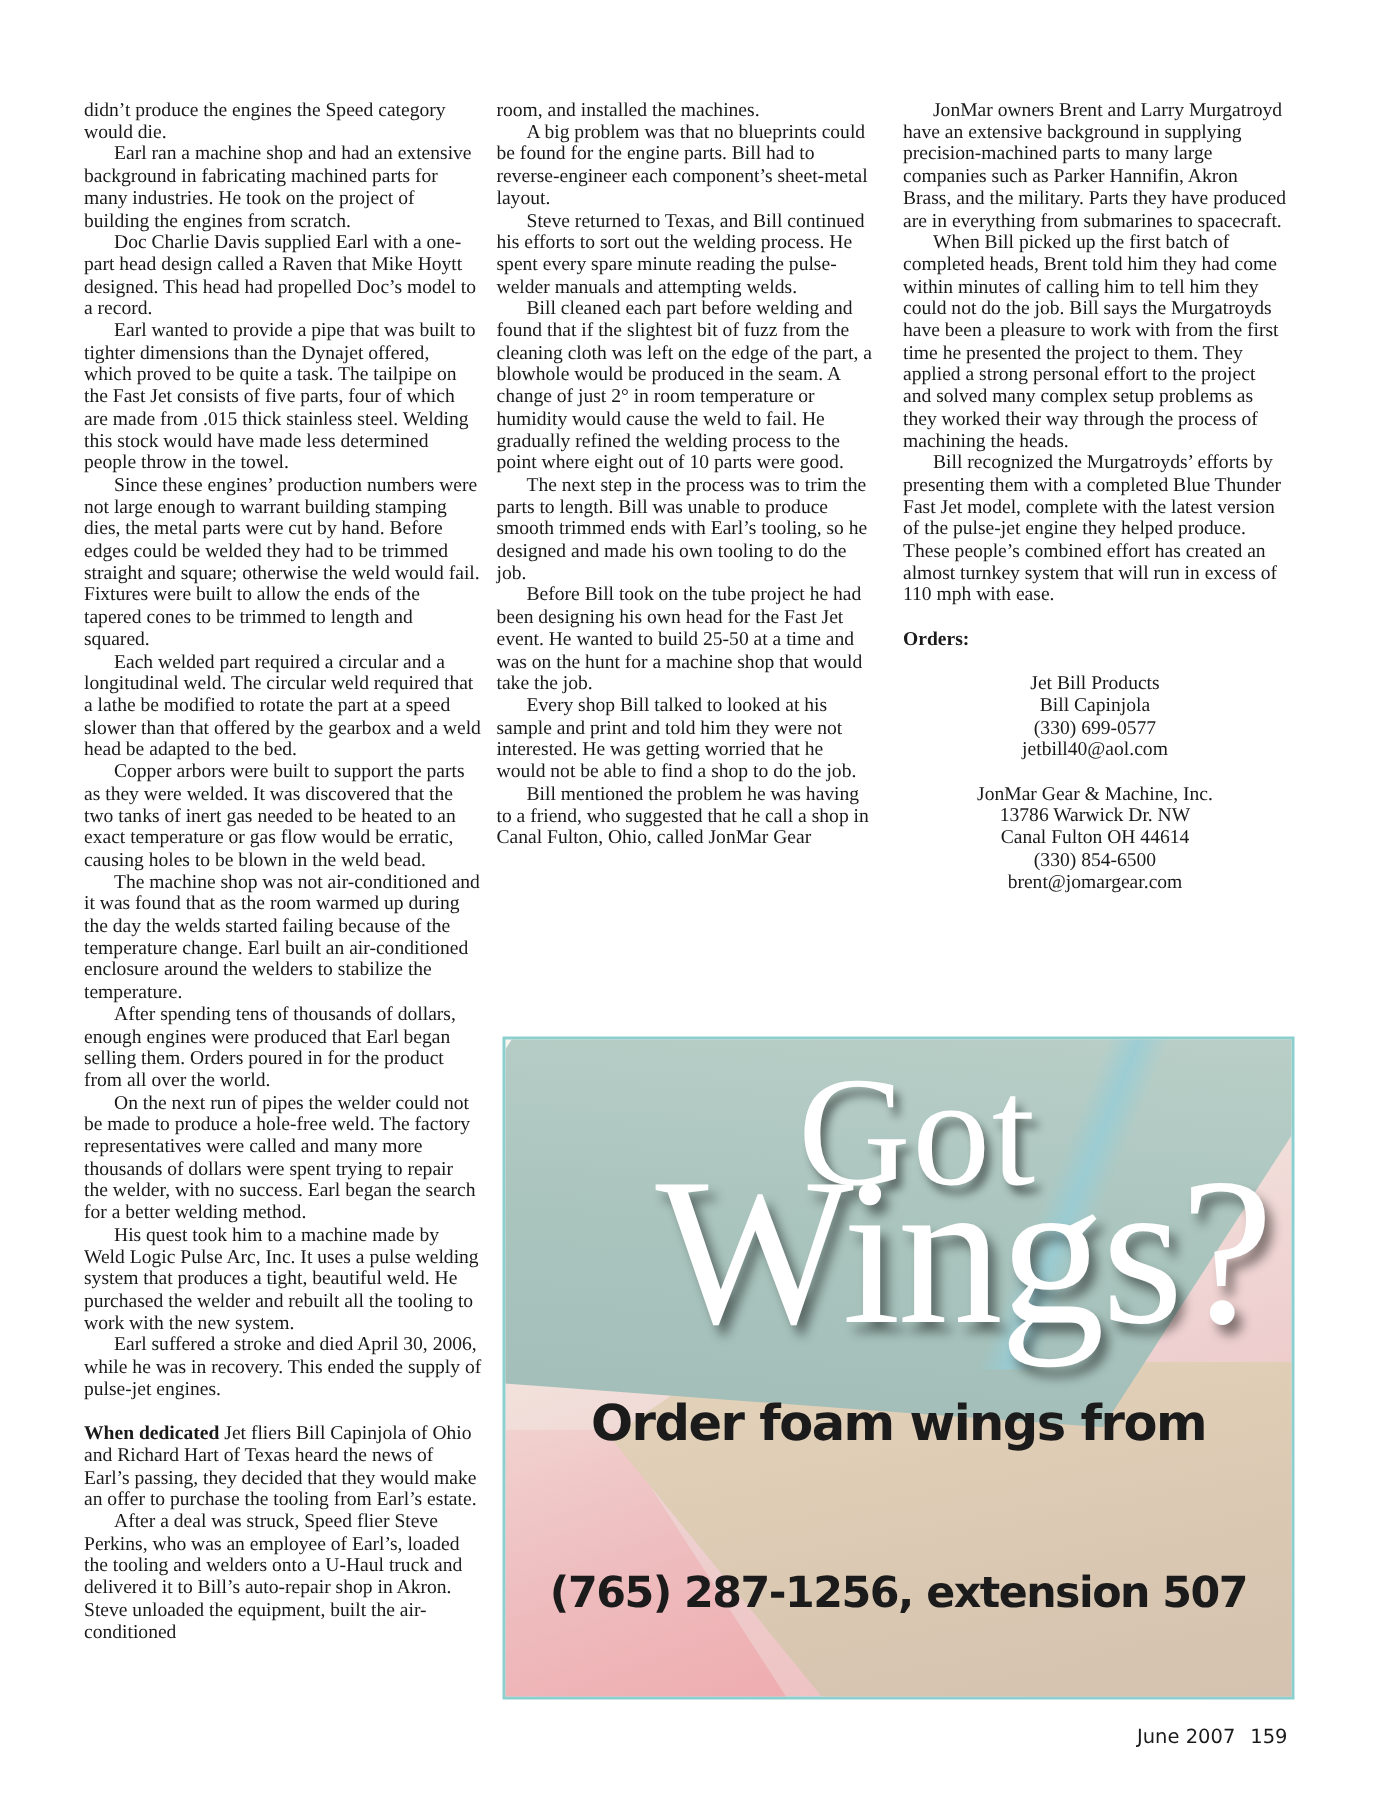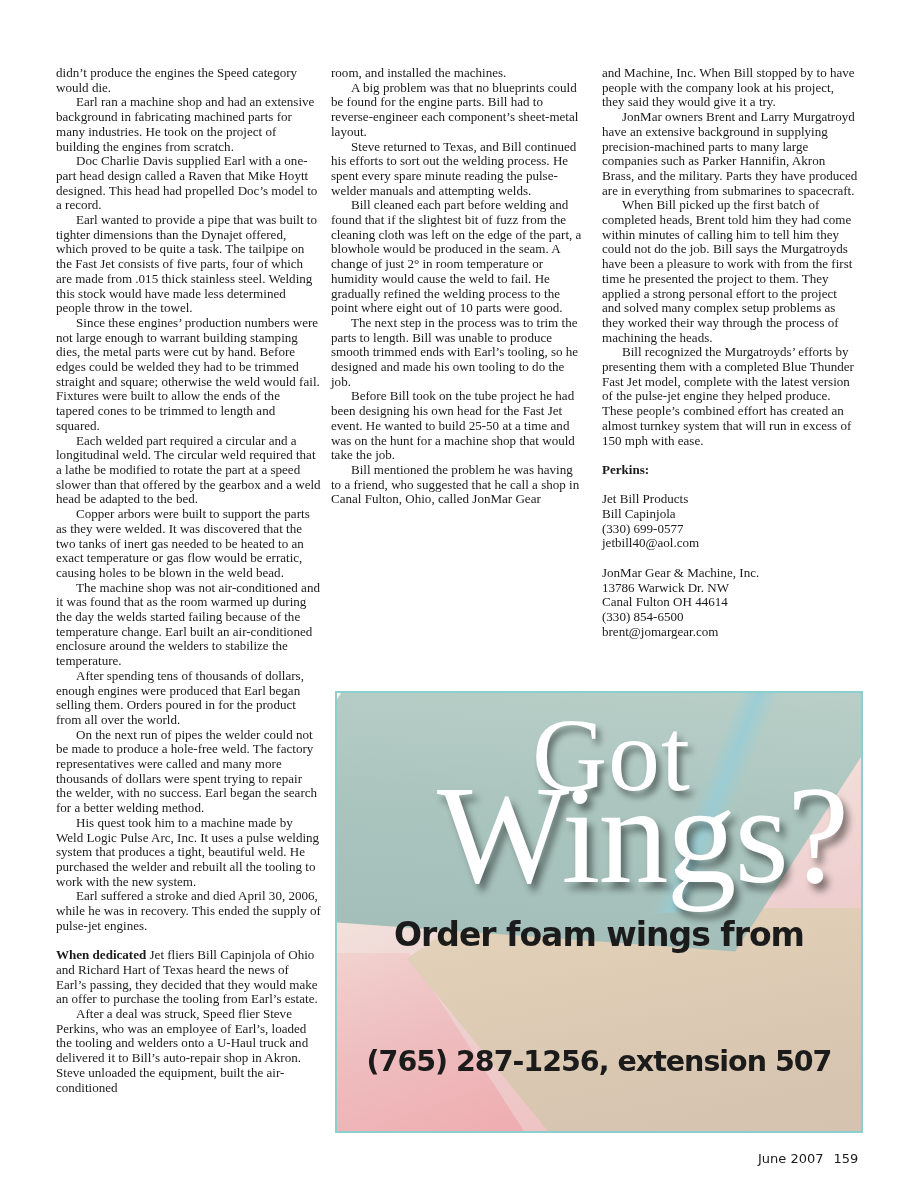--- a/index.html
+++ b/index.html
@@ -13,21 +13,21 @@
     color: #1a1a1a;
   }
   .col p { margin: 0; text-indent: 20px; }
   .col p.noindent { text-indent: 0; }
   .col p.gap { margin-top: 14.7px; }
   .col b { font-weight: bold; }
   #col1 { left: 56px; top: 66px; width: 265px; }
   #col2 { left: 331px; top: 66px; width: 253px; }
   #col3 { left: 602px; top: 66px; width: 256px; }
   .sources-head { font-weight: bold; text-indent: 0 !important; margin-top: 14.7px !important; }
-  .src-block { margin-top: 14.7px; }
+  .src-block { margin-top: 14.7px; text-align: center; }
   .src-block div { text-indent: 0; }
 
   .ad {
     position: absolute; left: 335px; top: 691px; width: 524px; height: 438px;
     border: 2px solid #8ccfcf;
     overflow: hidden;
     background: linear-gradient(160deg, #fbf6ee 0%, #f3e6df 30%, #eecfcf 60%, #f0b9b9 100%);
   }
   .ad-wing-blue {
     position: absolute; left: 30px; top: -40px; width: 560px; height: 260px;
@@ -60,21 +60,21 @@
   .ad-wings {
     position: absolute; left: 100px; top: 72px;
     font-family: "Liberation Serif", serif; font-size: 140px; line-height: 140px;
     color: #ffffff; text-shadow: 5px 7px 7px rgba(0,0,0,0.45);
     letter-spacing: -2px;
   }
   .ad-line {
     position: absolute; left: 0; width: 524px; text-align: center;
     font-family: "DejaVu Sans", sans-serif; font-weight: bold; color: #1b1b1b;
   }
-  .ad-line1 { top: 222px; font-size: 33px; letter-spacing: -1px; }
+  .ad-line1 { top: 236px; font-size: 33px; letter-spacing: -1px; }
   .ad-line2 { top: 268px; font-size: 33px; letter-spacing: -1px; }
   .ad-phone { top: 352px; font-size: 28.5px; letter-spacing: -1px; }
 
   .footer {
     position: absolute; left: 758px; top: 1151px;
     font-family: "DejaVu Sans", sans-serif; font-size: 13px; color: #1a1a1a;
   }
   .footer .pg { margin-left: 10px; }
 </style>
 </head>
@@ -99,29 +99,29 @@
     <p>After a deal was struck, Speed flier Steve Perkins, who was an employee of Earl’s, loaded the tooling and welders onto a U-Haul truck and delivered it to Bill’s auto-repair shop in Akron. Steve unloaded the equipment, built the air-conditioned</p>
   </div>
 
   <div id="col2" class="col">
     <p class="noindent">room, and installed the machines.</p>
     <p>A big problem was that no blueprints could be found for the engine parts. Bill had to reverse-engineer each component’s sheet-metal layout.</p>
     <p>Steve returned to Texas, and Bill continued his efforts to sort out the welding process. He spent every spare minute reading the pulse-welder manuals and attempting welds.</p>
     <p>Bill cleaned each part before welding and found that if the slightest bit of fuzz from the cleaning cloth was left on the edge of the part, a blowhole would be produced in the seam. A change of just 2° in room temperature or humidity would cause the weld to fail. He gradually refined the welding process to the point where eight out of 10 parts were good.</p>
     <p>The next step in the process was to trim the parts to length. Bill was unable to produce smooth trimmed ends with Earl’s tooling, so he designed and made his own tooling to do the job.</p>
     <p>Before Bill took on the tube project he had been designing his own head for the Fast Jet event. He wanted to build 25-50 at a time and was on the hunt for a machine shop that would take the job.</p>
+    <p>Every shop Bill talked to looked at his sample and print and told him they were not interested. He was getting worried that he would not be able to find a shop to do the job.</p>
     <p>Bill mentioned the problem he was having to a friend, who suggested that he call a shop in Canal Fulton, Ohio, called JonMar Gear</p>
   </div>
 
   <div id="col3" class="col">
-    <p class="noindent">and Machine, Inc. When Bill stopped by to have people with the company look at his project, they said they would give it a try.</p>
     <p>JonMar owners Brent and Larry Murgatroyd have an extensive background in supplying precision-machined parts to many large companies such as Parker Hannifin, Akron Brass, and the military. Parts they have produced are in everything from submarines to spacecraft.</p>
     <p>When Bill picked up the first batch of completed heads, Brent told him they had come within minutes of calling him to tell him they could not do the job. Bill says the Murgatroyds have been a pleasure to work with from the first time he presented the project to them. They applied a strong personal effort to the project and solved many complex setup problems as they worked their way through the process of machining the heads.</p>
-    <p>Bill recognized the Murgatroyds’ efforts by presenting them with a completed Blue Thunder Fast Jet model, complete with the latest version of the pulse-jet engine they helped produce. These people’s combined effort has created an almost turnkey system that will run in excess of 150 mph with ease.</p>
-    <p class="sources-head">Perkins:</p>
+    <p>Bill recognized the Murgatroyds’ efforts by presenting them with a completed Blue Thunder Fast Jet model, complete with the latest version of the pulse-jet engine they helped produce. These people’s combined effort has created an almost turnkey system that will run in excess of 110 mph with ease.</p>
+    <p class="sources-head">Orders:</p>
     <div class="src-block">
       <div>Jet Bill Products</div>
       <div>Bill Capinjola</div>
       <div>(330) 699-0577</div>
       <div>jetbill40@aol.com</div>
     </div>
     <div class="src-block">
       <div>JonMar Gear &amp; Machine, Inc.</div>
       <div>13786 Warwick Dr. NW</div>
       <div>Canal Fulton OH 44614</div>

